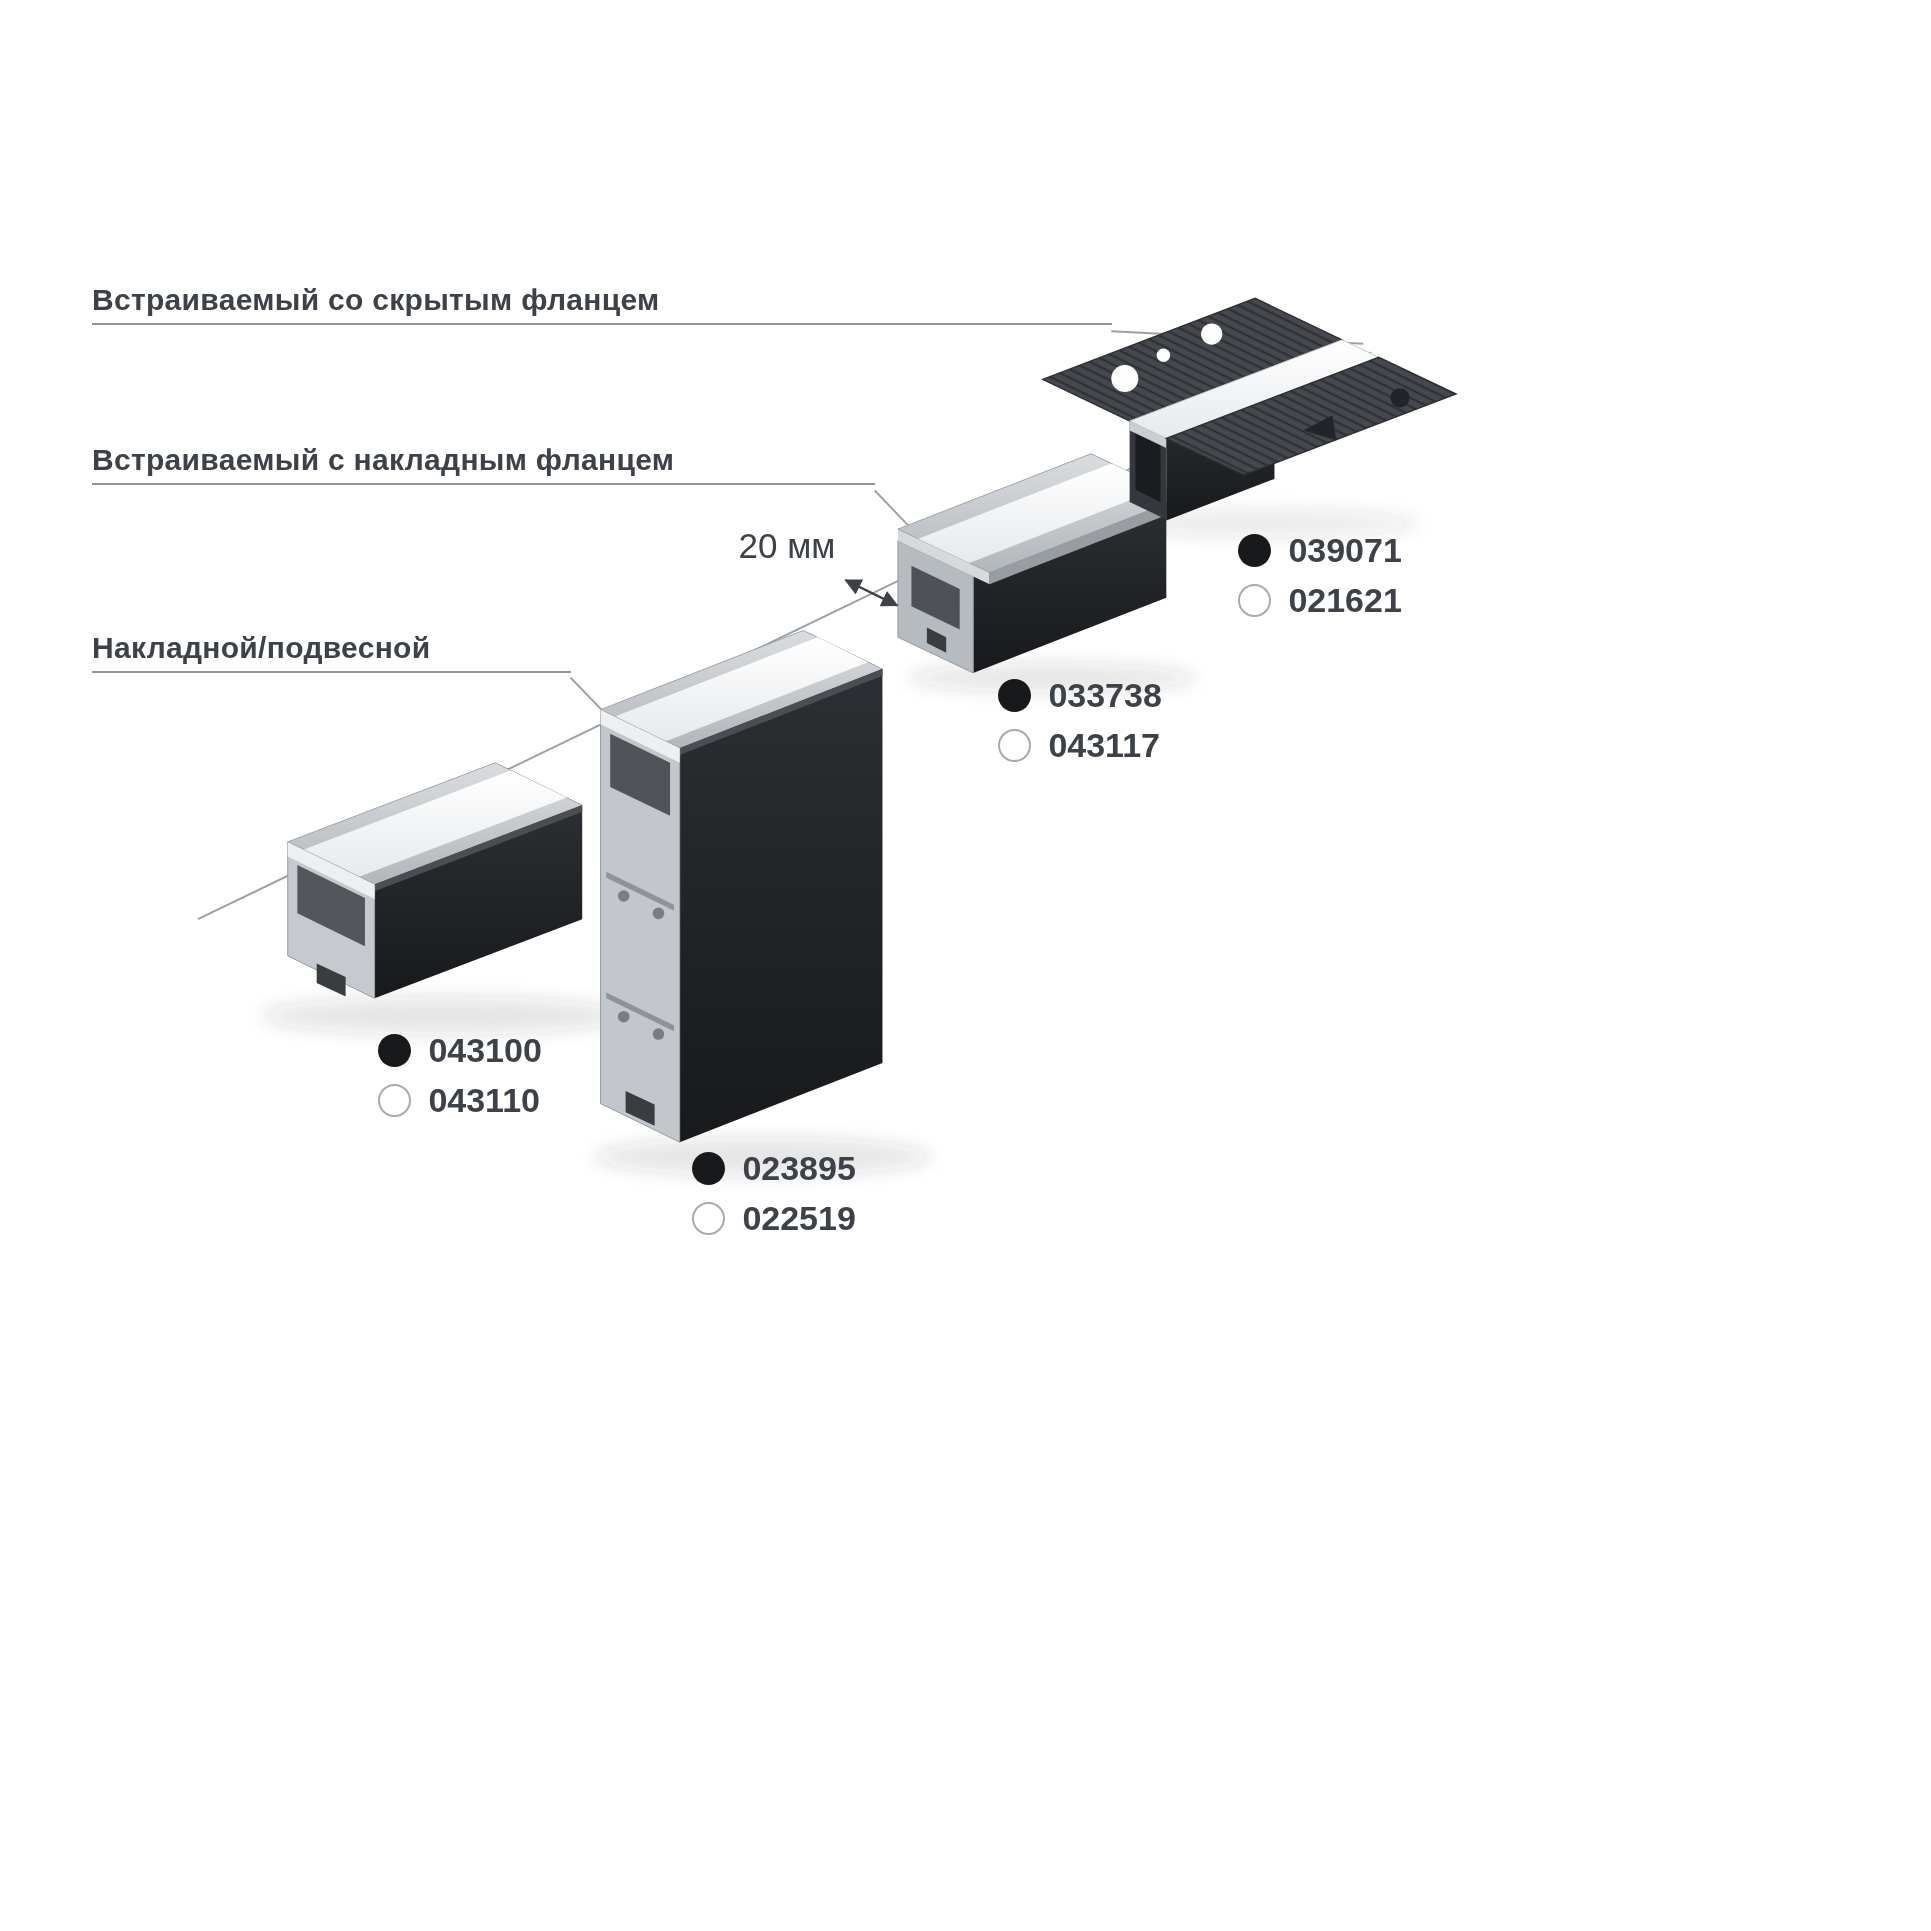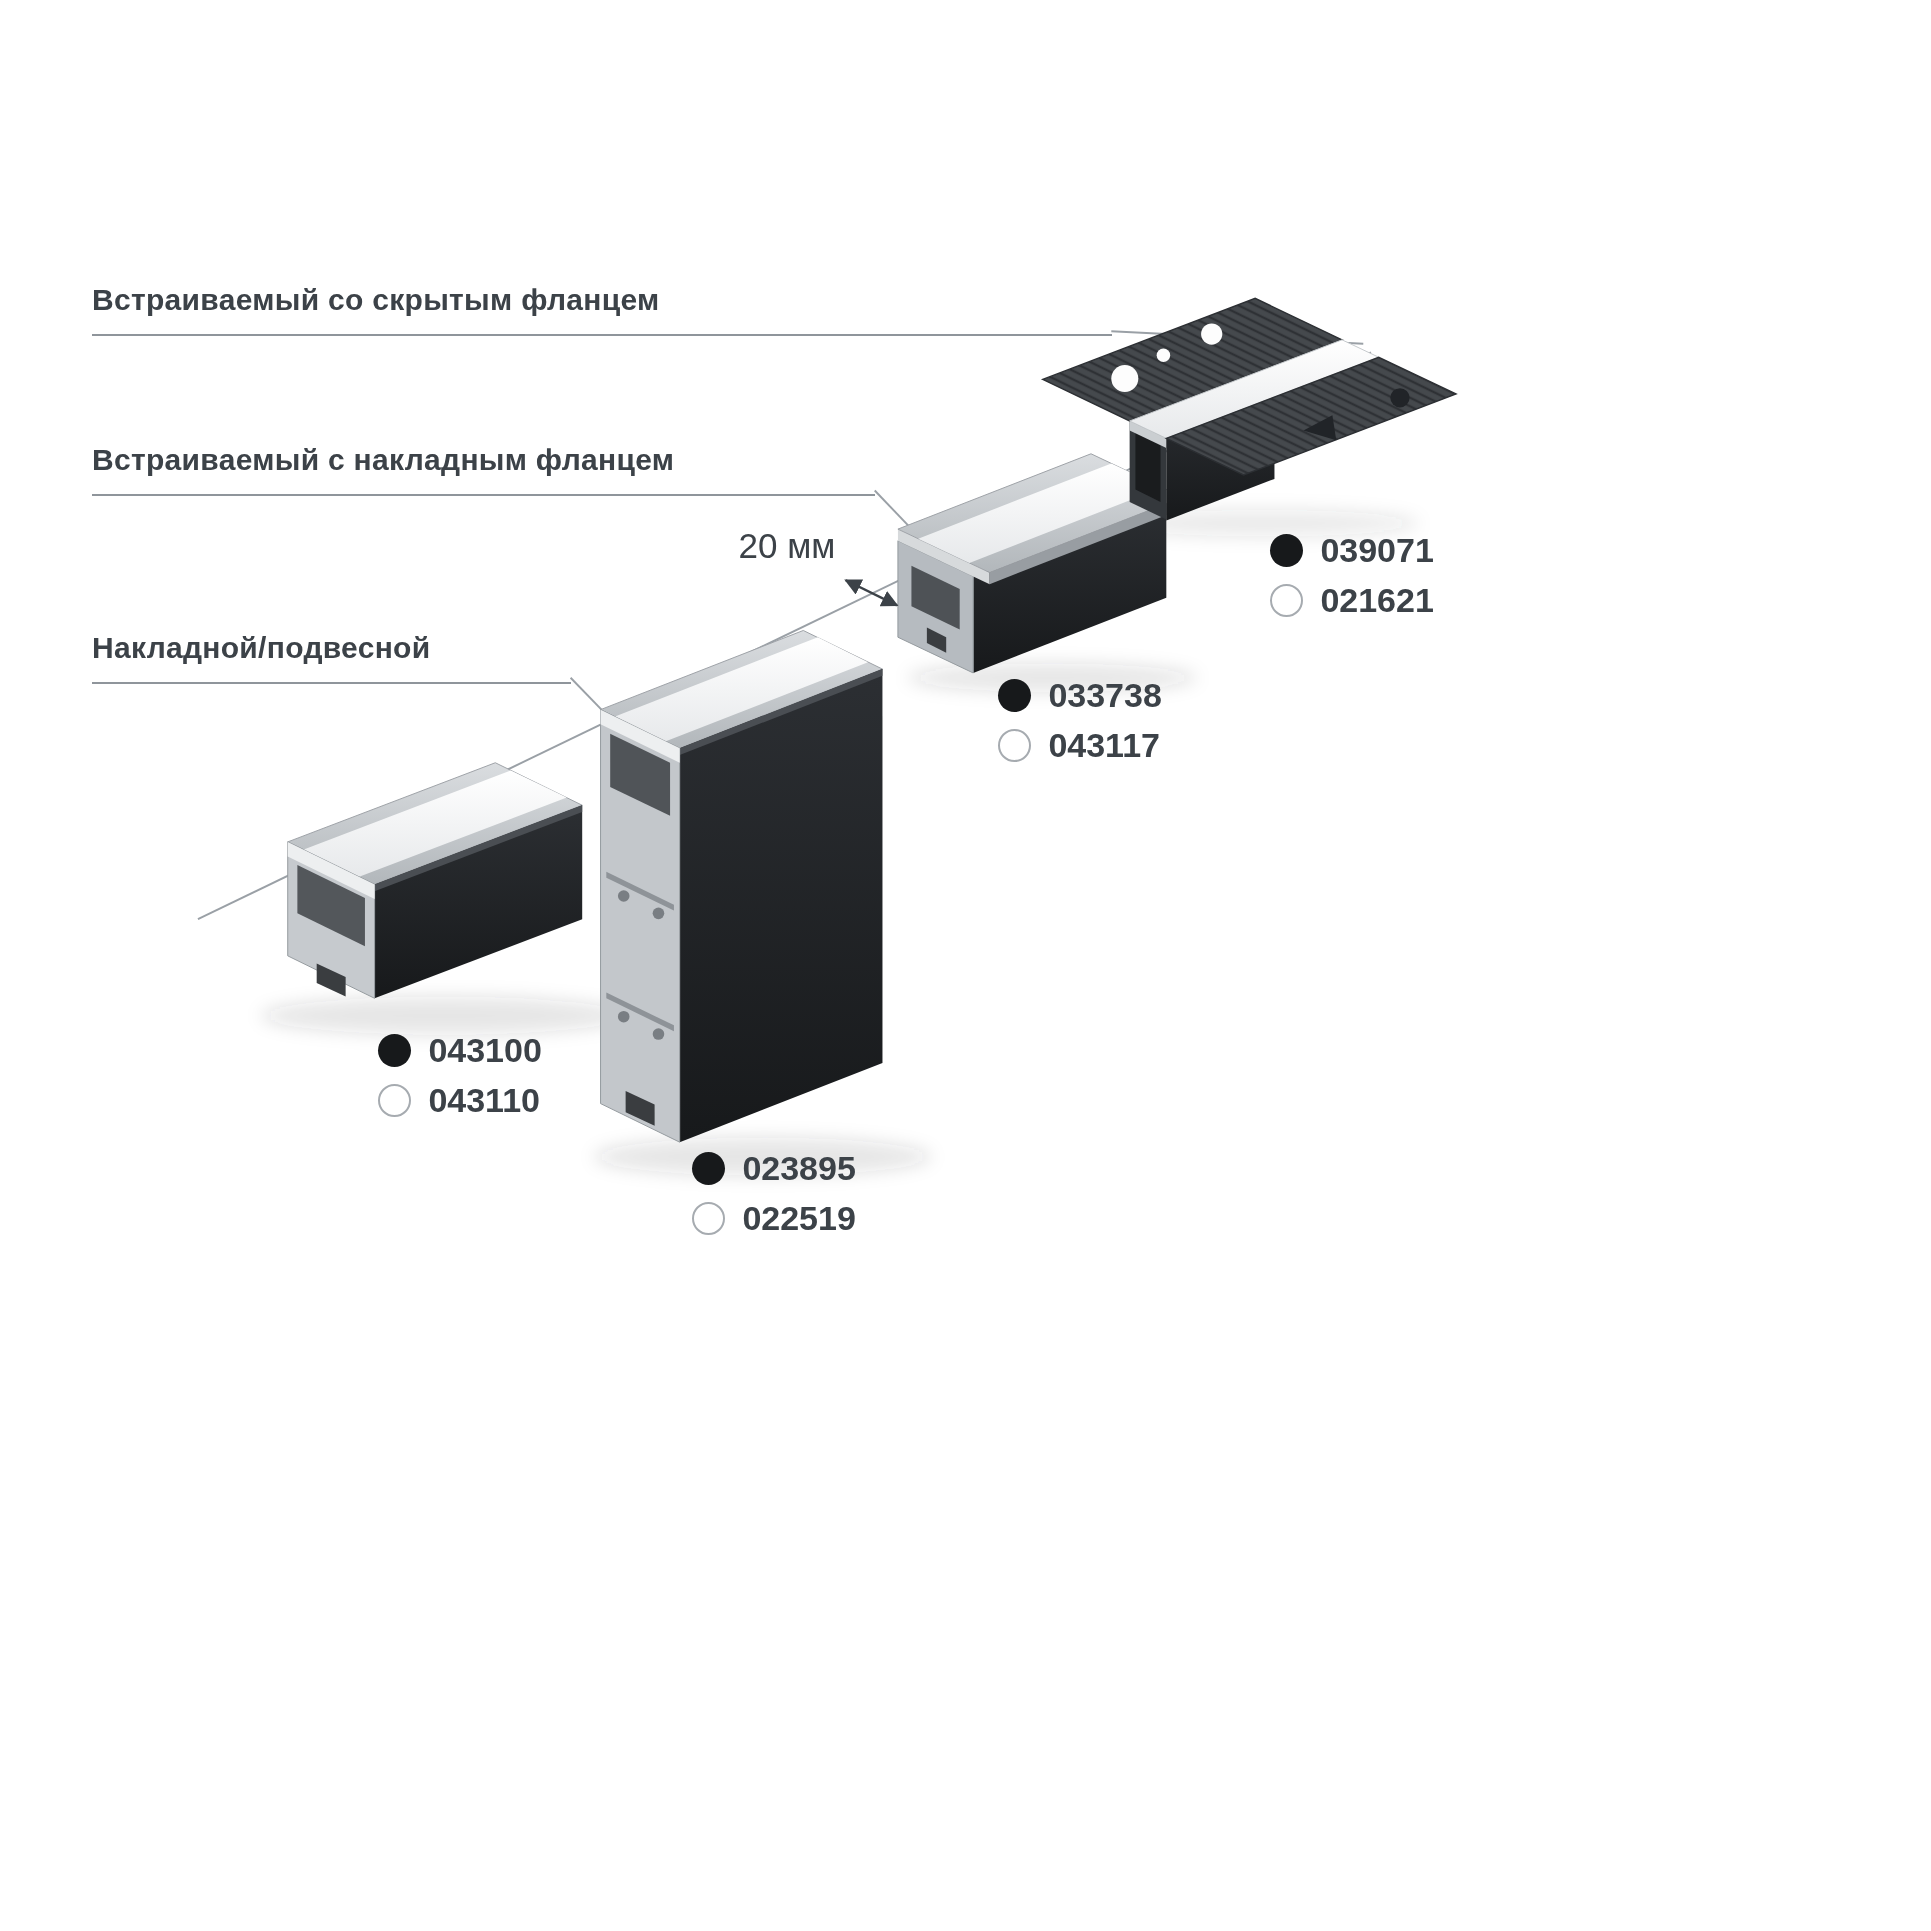--- a/index.html
+++ b/index.html
@@ -6,21 +6,21 @@
   body{width:1931px;height:1931px;font-family:"Liberation Sans","DejaVu Sans",sans-serif;}
   .canvas{position:relative;width:1931px;height:1931px;background:#ffffff;overflow:hidden;}
   svg.art{position:absolute;left:0;top:0;}
   .diagram-label{
     position:absolute;
     font-size:30px;
     font-weight:bold;
     color:#3c4248;
     letter-spacing:0.3px;
     border-bottom:2.9px solid #8f959b;
-    padding-bottom:16px;
+    padding-bottom:5px;
     line-height:36px;
     white-space:nowrap;
   }
   .dim-label{
     position:absolute;
     font-size:35px;
     font-weight:normal;
     color:#3c4248;
     width:164px;
     text-align:center;
@@ -175,21 +175,21 @@
     <div class="code-row">
       <span class="dot dot-black"></span>
       <span class="code-text">033738</span>
     </div>
     <div class="code-row">
       <span class="dot dot-white"></span>
       <span class="code-text">043117</span>
     </div>
   </div>
 
-  <div class="codes" style="left:1270px;top:533px;">
+  <div class="codes" style="left:1238px;top:533px;">
     <div class="code-row">
       <span class="dot dot-black"></span>
       <span class="code-text">039071</span>
     </div>
     <div class="code-row">
       <span class="dot dot-white"></span>
       <span class="code-text">021621</span>
     </div>
   </div>
 

